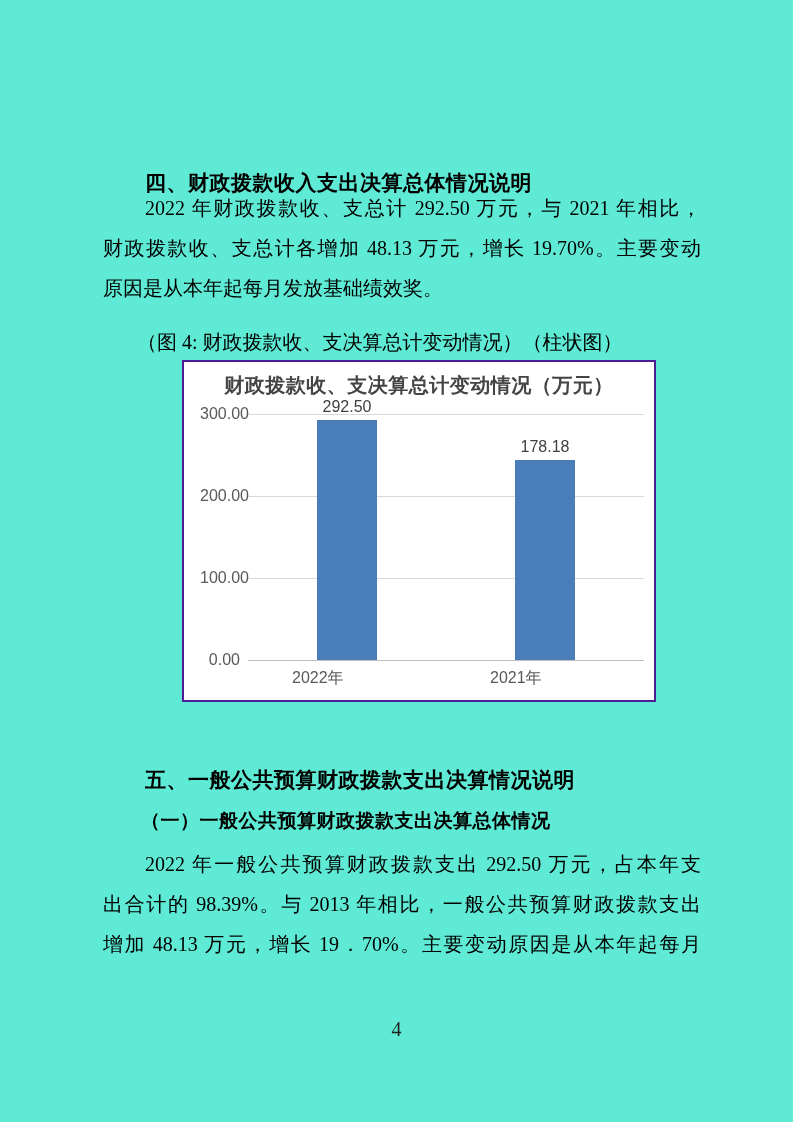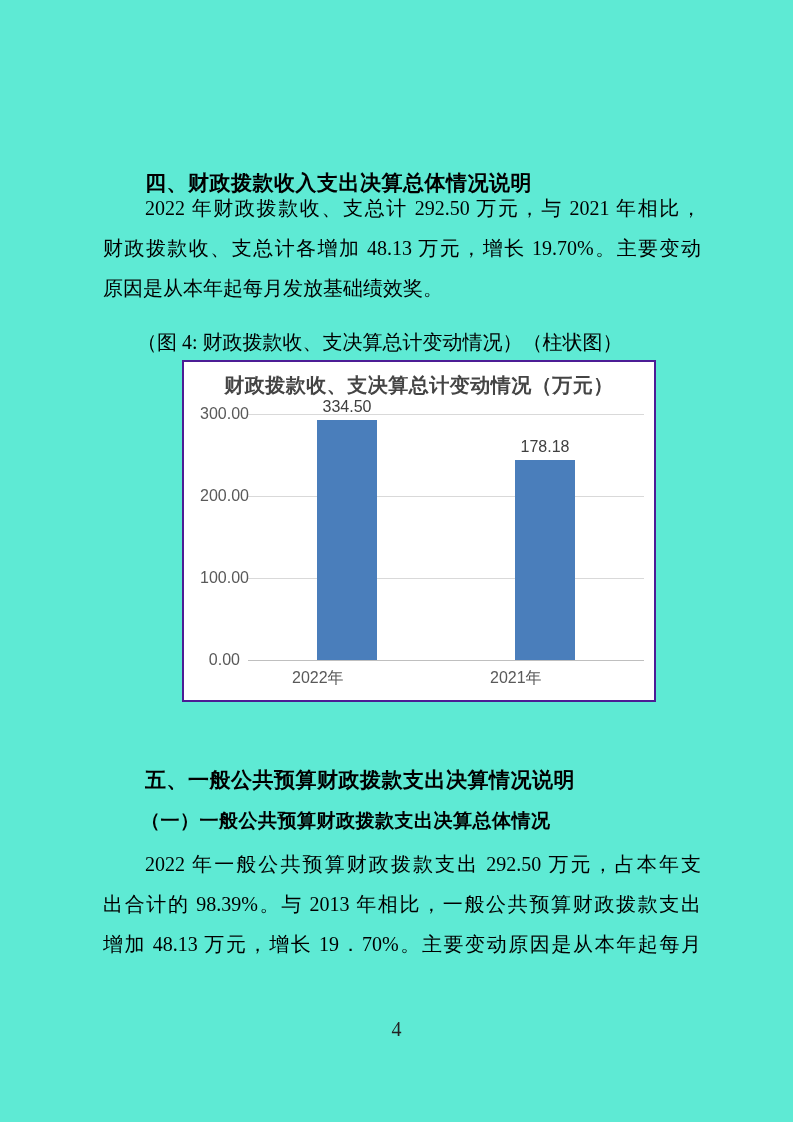--- a/index.html
+++ b/index.html
@@ -110,21 +110,21 @@
     <div class="plot" id="plot">
         <div class="gridline" style="left: 64px; width: 396px; top: 298px; background: rgb(191, 191, 191);"></div>
         <div class="ytick" style="top: 289px; color: rgb(89, 89, 89);">0.00</div>
         <div class="gridline" style="left: 64px; width: 396px; top: 216px; background: rgb(217, 217, 217);"></div>
         <div class="ytick" style="top: 207px; color: rgb(89, 89, 89);">100.00</div>
         <div class="gridline" style="left: 64px; width: 396px; top: 134px; background: rgb(217, 217, 217);"></div>
         <div class="ytick" style="top: 125px; color: rgb(89, 89, 89);">200.00</div>
         <div class="gridline" style="left: 64px; width: 396px; top: 52px; background: rgb(217, 217, 217);"></div>
         <div class="ytick" style="top: 43px; color: rgb(89, 89, 89);">300.00</div>
         <div class="bar" style="left: 133px; width: 60px; top: 58.15px; height: 239.85px; background: rgb(74, 126, 187);"></div>
-        <div class="bar-label" style="left: 118px; top: 36.15px; color: rgb(64, 64, 64);">334.50</div>
+        <div class="bar-label" style="left: 118px; top: 36.15px; color: rgb(64, 64, 64);">292.50</div>
         <div class="xtick" style="left: 108px; top: 306px; color: rgb(89, 89, 89);">2022年</div>
         <div class="bar" style="left: 331px; width: 60px; top: 97.6166px; height: 200.383px; background: rgb(74, 126, 187);"></div>
         <div class="bar-label" style="left: 316px; top: 75.6166px; color: rgb(64, 64, 64);">178.18</div>
         <div class="xtick" style="left: 306px; top: 306px; color: rgb(89, 89, 89);">2021年</div>
       </div>
   </div>
 
   <div class="heading-main" style="top:766px">五、一般公共预算财政拨款支出决算情况说明</div>
 
   <div class="heading-sub" style="top:807px">（一）一般公共预算财政拨款支出决算总体情况</div>

